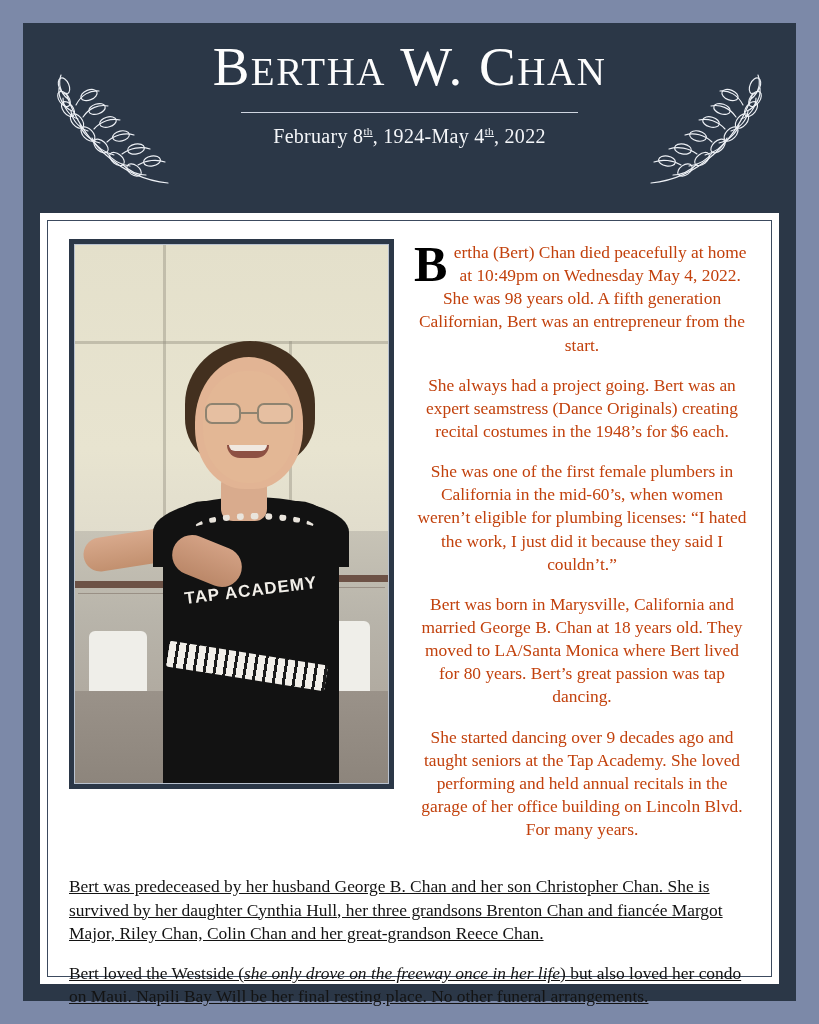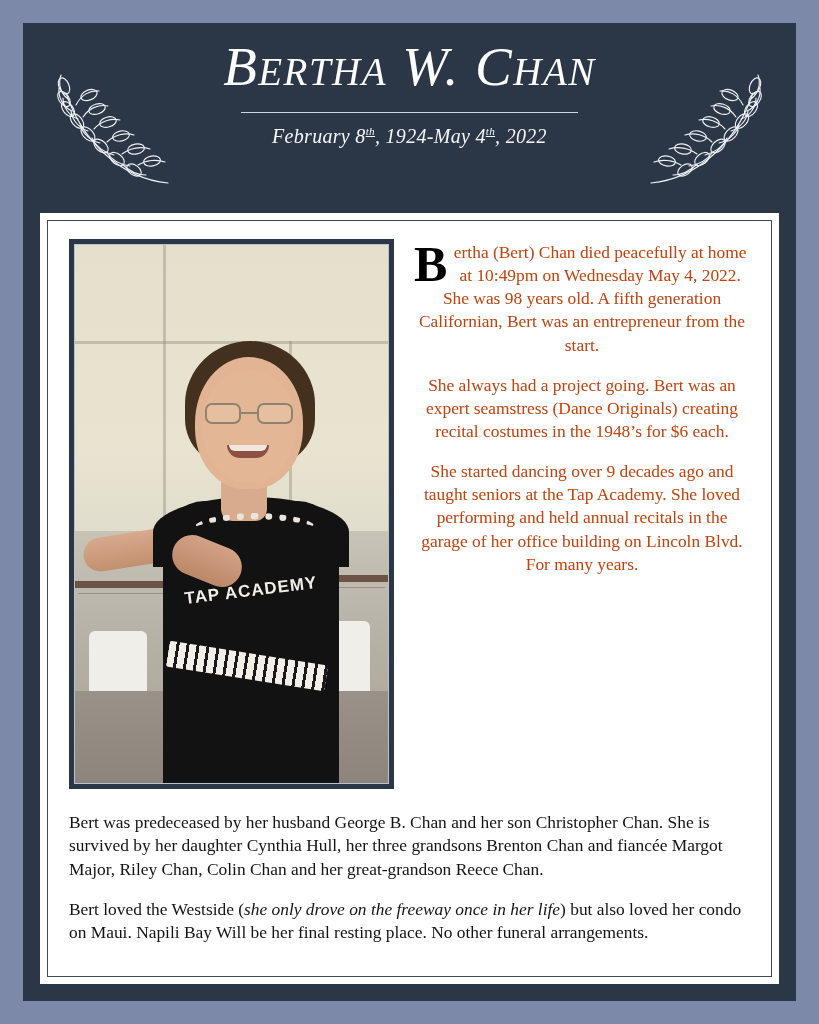--- a/index.html
+++ b/index.html
@@ -26,21 +26,20 @@
     display: flex;
     flex-direction: column;
   }
 
   
   .header {
     position: relative;
     height: 190px;
     flex: 0 0 190px;
     overflow: hidden;
-    font-style: italic;
   }
   .header-inner {
     position: absolute;
     left: 0; right: 0;
     top: 16px;
     text-align: center;
   }
   .deceased-name {
     color: #fdfdfd;
     font-size: 55px;
@@ -331,20 +330,21 @@
 
   
   .bottom-section {
     margin-top: 22px;
   }
   .full-paragraph {
     font-size: 17.4px;
     line-height: 1.34;
     color: #131313;
     margin: 0 0 17px 0;
+    text-decoration: underline;
   }
   .full-paragraph:last-child { margin-bottom: 0; }
   .full-paragraph em { font-style: italic; }
 </style>
 </head>
 <body>
 
 <div class="memorial-card">
 
   <div class="header">
@@ -467,20 +467,22 @@
               <div class="ph-collar"></div>
               <div class="ph-shirt-text">TAP ACADEMY</div>
               <div class="ph-keys"></div>
             </div>
           </div>
         </div>
 
         <div class="text-column">
           <p class="obit-paragraph dropcap-paragraph">Bertha (Bert) Chan died peacefully at home at 10:49pm on Wednesday May 4, 2022. She was 98 years old. A fifth generation Californian, Bert was an entrepreneur from the start.</p>
           <p class="obit-paragraph">She always had a project going. Bert was an expert seamstress (Dance Originals) creating recital costumes in the 1948’s for $6 each.</p>
+          <p class="obit-paragraph">She was one of the first female plumbers in California in the mid-60’s, when women weren’t eligible for plumbing licenses: “I hated the work, I just did it because they said I couldn’t.”</p>
+          <p class="obit-paragraph">Bert was born in Marysville, California and married George B. Chan at 18 years old. They moved to LA/Santa Monica where Bert lived for 80 years. Bert’s great passion was tap dancing.</p>
           <p class="obit-paragraph">She started dancing over 9 decades ago and taught seniors at the Tap Academy. She loved performing and held annual recitals in the garage of her office building on Lincoln Blvd. For many years.</p>
         </div>
       </div>
 
       <div class="bottom-section">
         <p class="full-paragraph">Bert was predeceased by her husband George B. Chan and her son Christopher Chan. She is survived by her daughter Cynthia Hull, her three grandsons Brenton Chan and fiancée Margot Major, Riley Chan, Colin Chan and her great-grandson Reece Chan.</p>
         <p class="full-paragraph"><span>Bert loved the Westside (</span><em>she only drove on the freeway once in her life</em><span>) but also loved her condo on Maui. Napili Bay Will be her final resting place. No other funeral arrangements.</span></p>
       </div>
 
     </div>

